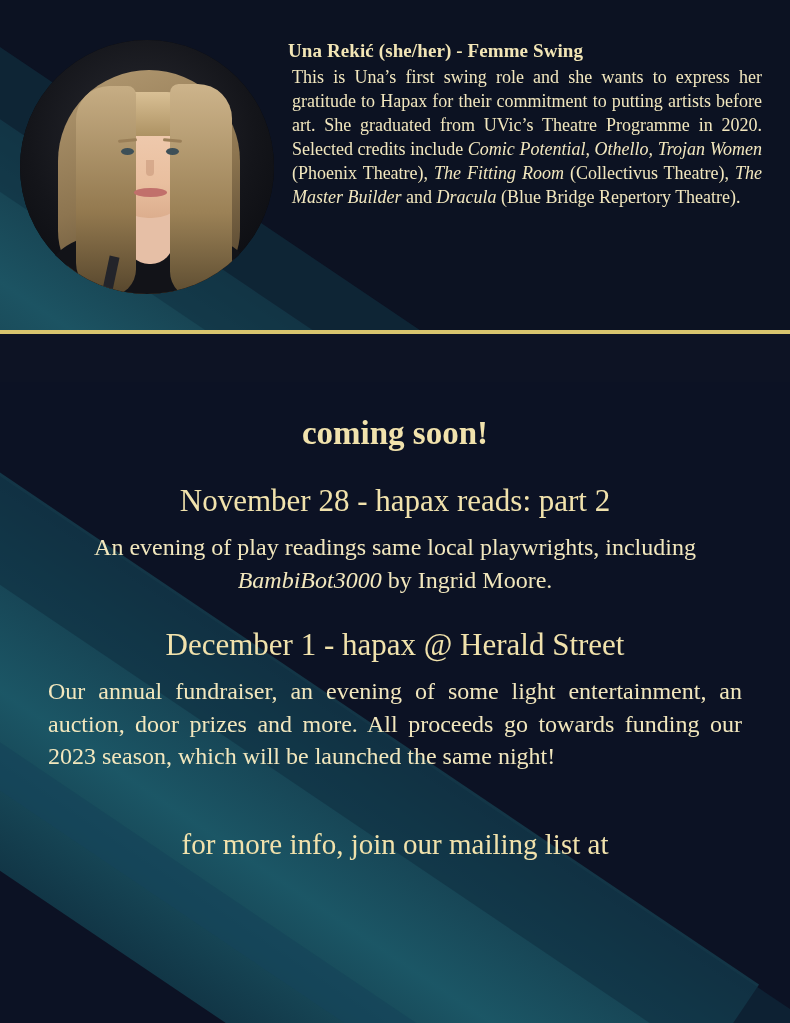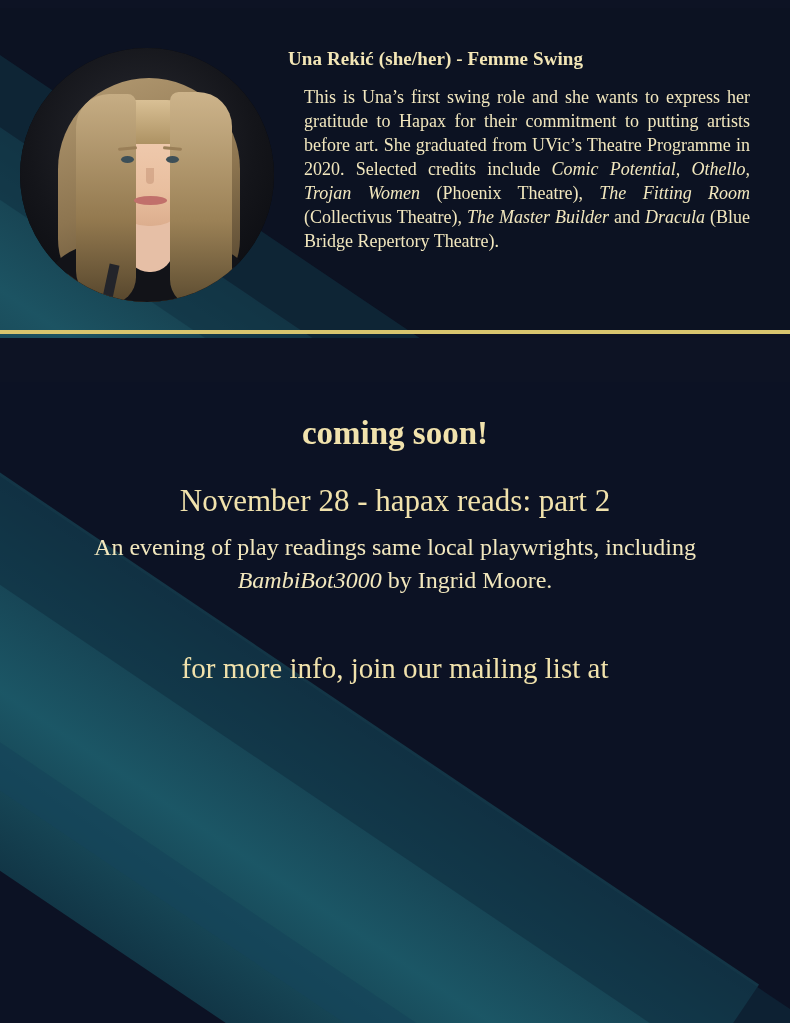--- a/index.html
+++ b/index.html
@@ -12,21 +12,21 @@
     height: 1023px;
     position: relative;
     overflow: hidden;
     font-family: "Liberation Serif", serif;
     color: #f0e3b0;
   }
 
   
   #bio-panel {
     position: absolute;
-    left: 0; top: 8px;
+    left: 0; top: 0;
     width: 790px;
     height: 330px;
     background: #0c1222;
     overflow: hidden;
   }
   
   .swash {
     position: absolute;
     background: #1d4e5c;
     opacity: 0.92;
@@ -84,21 +84,21 @@
     font-weight: bold;
     color: #f3e6b6;
     margin: 0 0 2px 0;
     letter-spacing: 0.1px;
   }
   #bio-body {
     font-size: 18px;
     line-height: 1.33;
     color: #f2e7be;
     text-align: justify;
-    margin: 16px;
+    margin: 4px;
   }
   #bio-body i { font-style: italic; }
 
   
   #divider {
     position: absolute;
     left: 0; top: 330px;
     width: 790px; height: 4px;
     background: #d8c56e;
   }
@@ -214,18 +214,20 @@
   <div class="swash swash-a"></div>
   <div class="swash swash-b"></div>
   <div class="swash swash-c"></div>
 
   <div id="content">
     <h1 class="h-coming">coming soon!</h1>
 
     <h3 class="event-title">November 28 - hapax reads: part 2</h3>
     <p class="event-body"><span>An evening of play readings same local playwrights, including </span><i>BambiBot3000</i><span> by Ingrid Moore.</span></p>
 
+    <h3 class="event-title">December 1 - hapax @ Herald Street</h3>
+    <p class="event-body justified"><span>Our annual fundraiser, an evening of some light entertainment, an auction, door prizes and more. All proceeds go towards funding our 2023 season, which will be launched the same night!</span></p>
 
     <p class="footer-cta">
       <span>for more info, join our mailing list at</span><br>
     </p>
   </div>
 </div>
 
 </body></html>

